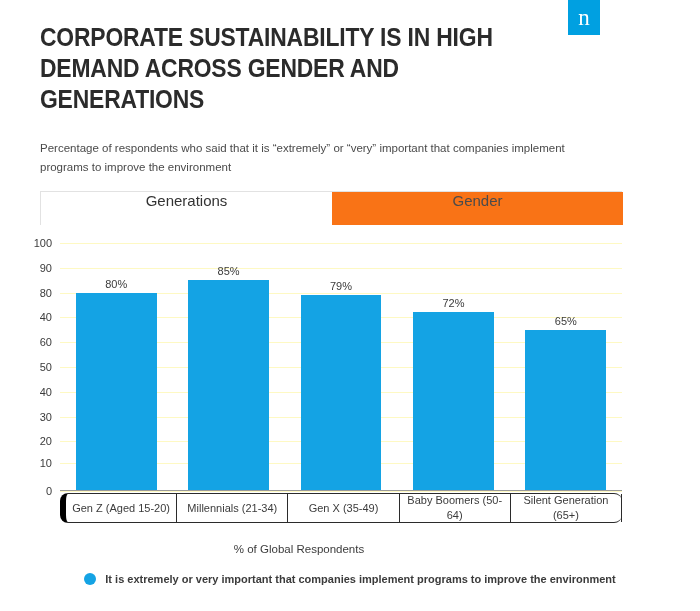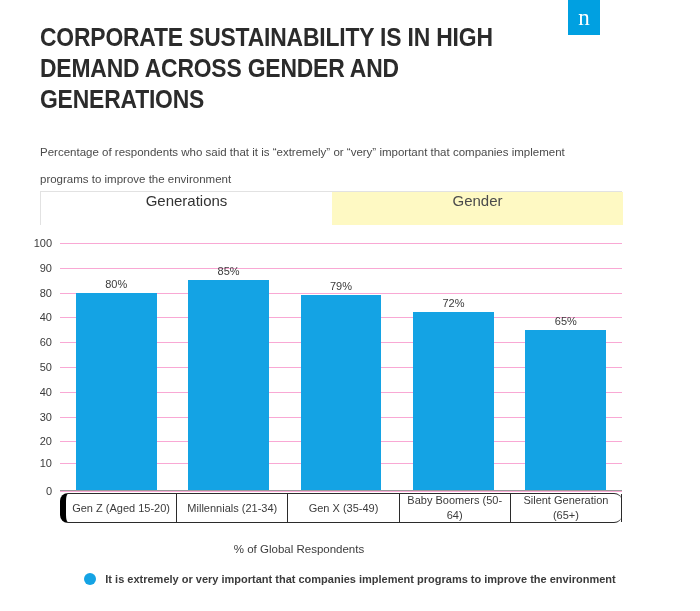--- a/index.html
+++ b/index.html
@@ -45,21 +45,21 @@
     color: #2b2b2b;
     text-transform: uppercase;
     margin: 0;
     max-width: 530px;
     transform: scaleX(0.88);
     transform-origin: left top;
   }
   .subtitle {
     margin: 24px 0 0 0;
     font-size: 11.5px;
-    line-height: 27px;
+    line-height: 19px;
     color: #4a4a4a;
     max-width: 545px;
   }
 
   
   .tabs {
     position: absolute;
     left: 40px;
     top: 191px;
     width: 582px;
@@ -78,21 +78,21 @@
     font-size: 15px;
     color: #4b4b4b;
     cursor: pointer;
     user-select: none;
   }
   .tab.active {
     background: #ffffff;
     color: #333333;
   }
   .tab.inactive {
-    background: #fef9c3;
+    background: #f97316;
   }
 
   
   .chart-wrap {
     position: absolute;
     left: 0;
     top: 225px;
     width: 700px;
     height: 320px;
   }
@@ -101,21 +101,21 @@
     left: 60px;
     top: 18px;
     width: 562px;
     height: 248px;
   }
   .gridline {
     position: absolute;
     left: 0;
     width: 100%;
     height: 1px;
-    background: #f9a8d4;
+    background: #fef9c3;
   }
   .ytick {
     position: absolute;
     right: 100%;
     margin-right: 8px;
     transform: translateY(-50%);
     font-size: 11px;
     color: #3b3b3b;
     white-space: nowrap;
   }

